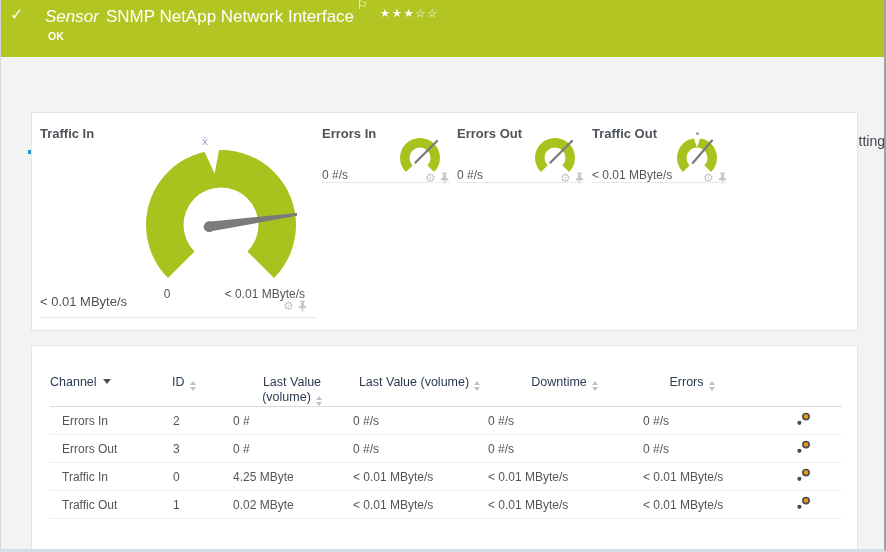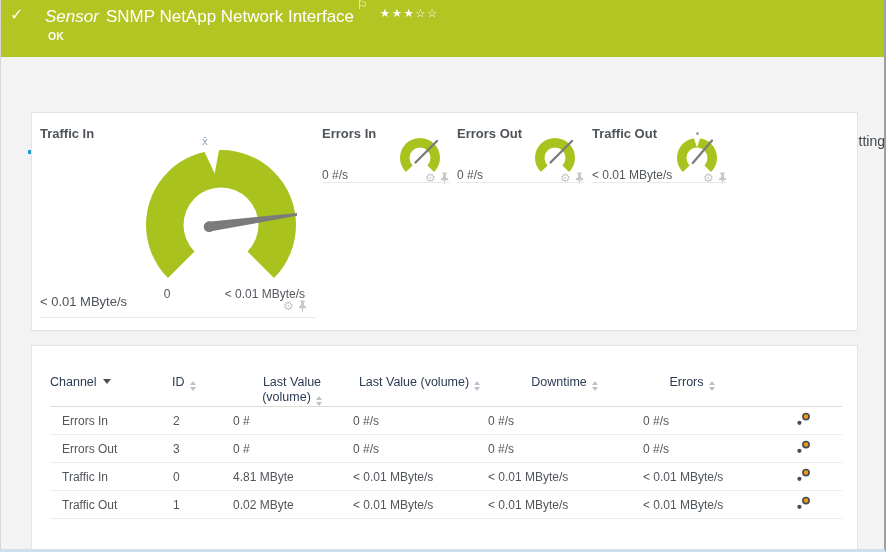--- a/index.html
+++ b/index.html
@@ -285,21 +285,21 @@
           <td class="col-c">0 #/s</td>
           <td class="col-c">0 #/s</td>
           <td class="act"><svg class="wrench" width="16" height="14" viewBox="0 0 16 14">
                 <circle cx="10" cy="4.6" r="3.1" fill="#ef9b0d" stroke="#474e57" stroke-width="1.7"></circle>
                 <circle cx="3.4" cy="10.8" r="2.1" fill="#474e57"></circle>
               </svg></td>
         </tr>
         <tr>
           <td class="col-l pad">Traffic In</td>
           <td class="col-l">0</td>
-          <td class="col-c">4.81 MByte</td>
+          <td class="col-c">4.25 MByte</td>
           <td class="col-c">&lt; 0.01 MByte/s</td>
           <td class="col-c">&lt; 0.01 MByte/s</td>
           <td class="col-c">&lt; 0.01 MByte/s</td>
           <td class="act"><svg class="wrench" width="16" height="14" viewBox="0 0 16 14">
                 <circle cx="10" cy="4.6" r="3.1" fill="#ef9b0d" stroke="#474e57" stroke-width="1.7"></circle>
                 <circle cx="3.4" cy="10.8" r="2.1" fill="#474e57"></circle>
               </svg></td>
         </tr>
         <tr>
           <td class="col-l pad">Traffic Out</td>

